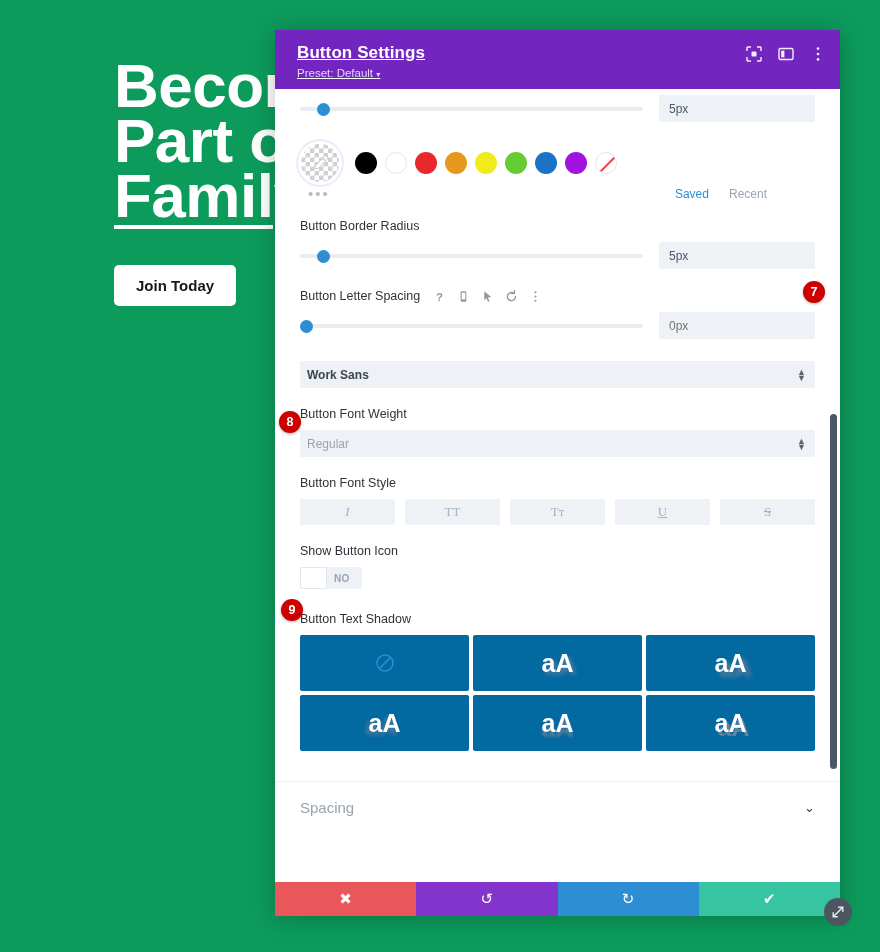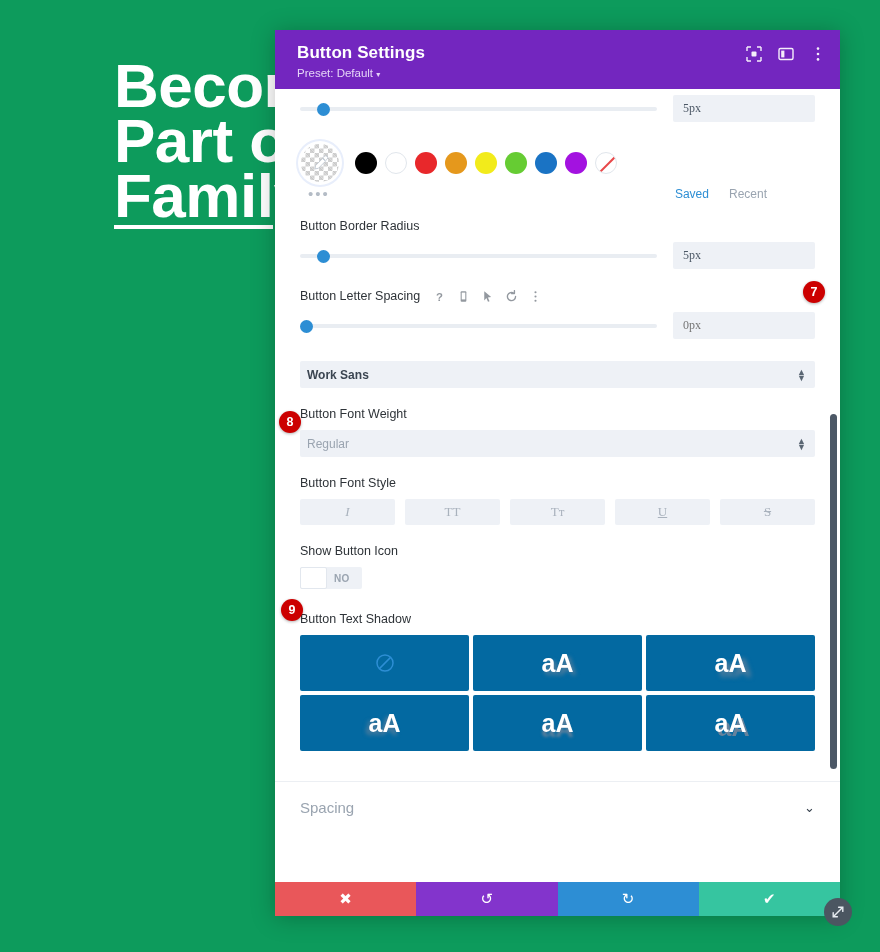--- a/index.html
+++ b/index.html
@@ -45,20 +45,21 @@
     box-shadow: 0 2px 22px rgba(0,0,0,.25);
     display: flex; flex-direction: column;
     overflow: hidden;
   }
   
   .mh {
     background: #7326bf; color: #fff;
     padding: 13px 18px 10px 22px;
     position: relative;
     flex: 0 0 auto;
+    text-decoration: underline;
   }
   .mh-title { font-size: 17px; font-weight: 700; letter-spacing: .1px; }
   .mh-preset { font-size: 11.5px; margin-top: 4px; color: #e5d4f7; }
   .mh-preset .caret { font-size: 8px; }
   .mh-icons {
     position: absolute; right: 14px; top: 16px;
     display: flex; gap: 16px; align-items: center;
   }
   .mh-icons .ic { width: 16px; height: 16px; opacity: .92; display:block; cursor: pointer; }
 
@@ -105,25 +106,25 @@
   }
   .slider .track {
     position: absolute; left: 0; right: 0; top: 7px; height: 4px;
     background: #e9edf2; border-radius: 3px;
   }
   .slider .knob {
     position: absolute; top: 3px; width: 13px; height: 13px;
     border-radius: 50%; background: #2d8ed4; cursor: pointer;
   }
   .numbox {
-    width: 142px; height: 27px; background: #eef1f6;
+    width: 156px; height: 27px; background: #eef1f6;
     border: 0; border-radius: 2px;
     font-size: 12px; color: #4c5866;
     padding: 0 10px;
-    font-family: Liberation Serif, serif;
+    font-family: Liberation Sans, sans-serif;
   }
   .numbox.ph { color: #9aa4b0; }
 
   
   .colorrow { display: flex; align-items: center; gap: 8px; padding-left: 1px; }
   .sw {
     width: 22px; height: 22px; border-radius: 50%;
     cursor: pointer; flex: 0 0 auto;
   }
   .sw.white { background: #fff; border: 1px solid #e1e6ec; }
@@ -260,20 +261,21 @@
 <body>
 
 <div id="site-bg">
   <div id="hero">
     <h1>
       <div>Become</div>
       <div>Part of</div>
       <div class="line3">Family!</div>
     </h1>
   </div>
+  <button id="join-btn">Join Today</button>
 </div>
 
 <div id="modal">
 
   <div class="mh">
     <div class="mh-title">Button Settings</div>
     <div class="mh-preset">
       <span>Preset: Default</span>
       <span class="caret">▾</span>
     </div>

